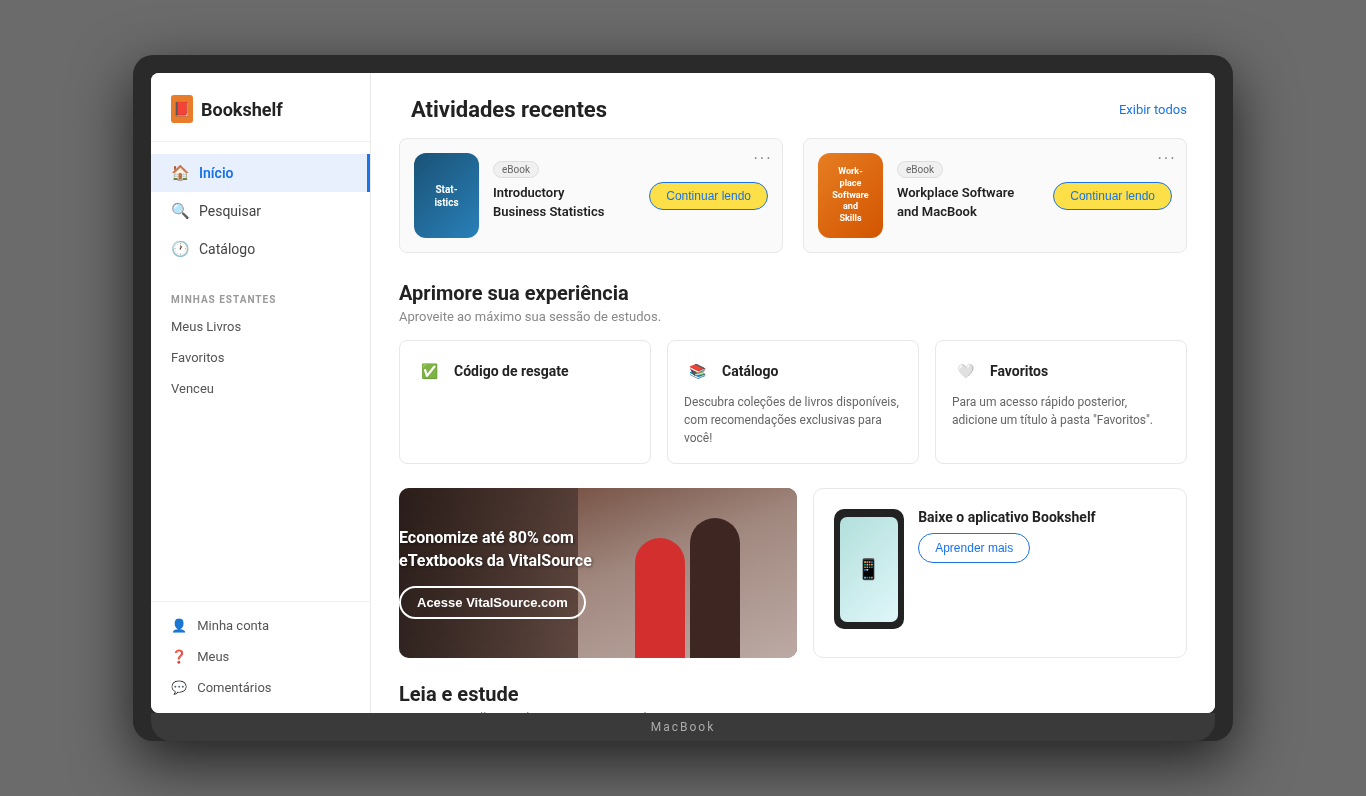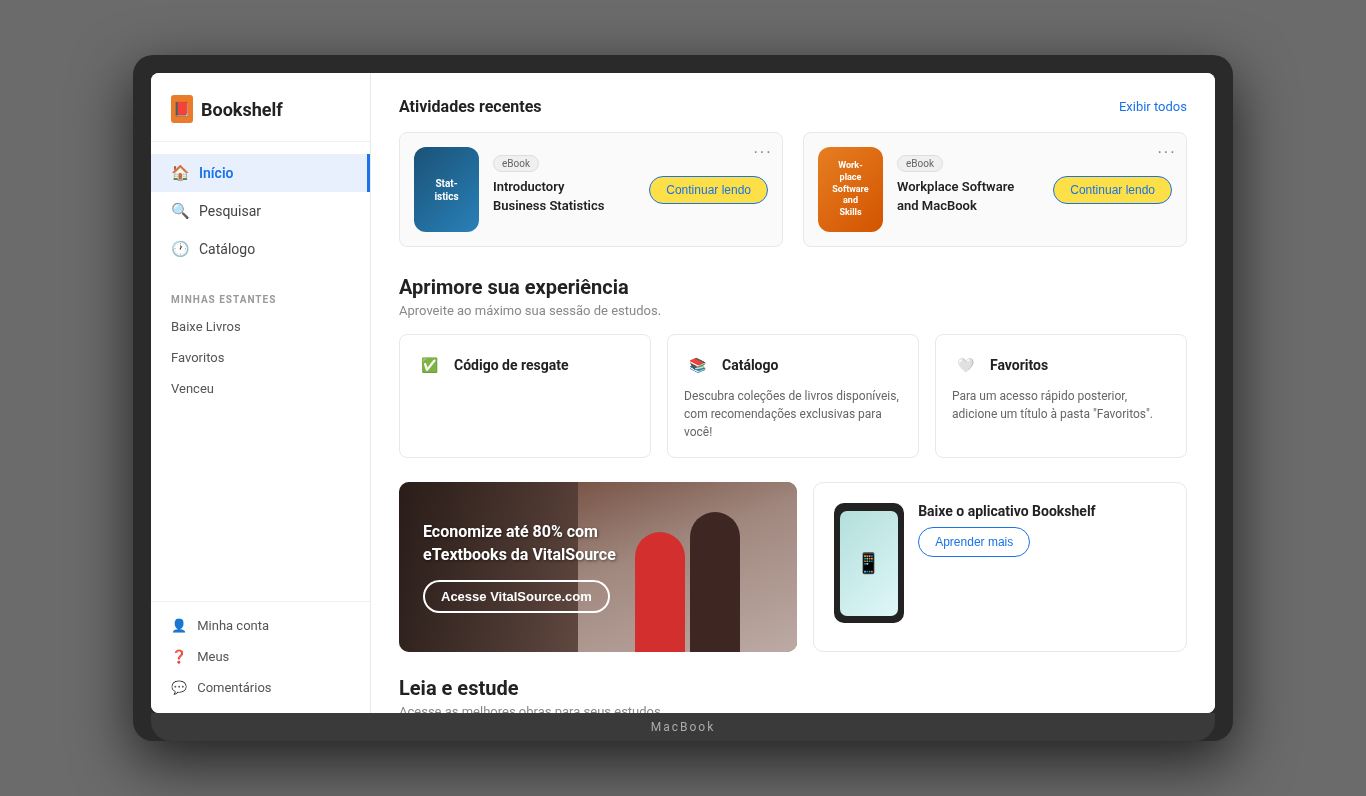--- a/index.html
+++ b/index.html
@@ -140,23 +140,24 @@
       padding: 24px 28px;
     }
     
     .section-header {
       display: flex;
       justify-content: space-between;
       align-items: center;
       margin-bottom: 16px;
     }
     .section-title {
-      font-size: 16px;
+      font-size: 22px;
       font-weight: 700;
       color: #222;
+      margin-left: 12px;
     }
     .view-all-link {
       font-size: 13px;
       color: #1a73e8;
       cursor: pointer;
       text-decoration: none;
     }
     .books-row {
       display: flex;
       gap: 20px;
@@ -329,21 +330,20 @@
       position: relative;
       display: flex;
       align-items: flex-end;
     }
     .promo-overlay {
       position: absolute;
       inset: 0;
       background: linear-gradient(to right, rgba(0,0,0,0.55) 0%, rgba(0,0,0,0.1) 60%);
       display: flex;
       align-items: center;
-      padding: 24px;
     }
     .promo-people {
       position: absolute;
       right: 0;
       bottom: 0;
       width: 55%;
       height: 100%;
       background: linear-gradient(135deg, #7b5e52, #a1887f);
       display: flex;
       align-items: flex-end;
@@ -480,21 +480,21 @@
           <div class="nav-item">
             <span class="nav-icon">🔍</span>
             <span>Pesquisar</span>
           </div>
           <div class="nav-item">
             <span class="nav-icon">🕐</span>
             <span>Catálogo</span>
           </div>
         </div>
         <div class="sidebar-section-label">MINHAS ESTANTES</div>
-        <div class="sidebar-sub-item">Baixe Livros</div>
+        <div class="sidebar-sub-item">Meus Livros</div>
         <div class="sidebar-sub-item">Favoritos</div>
         <div class="sidebar-sub-item">Venceu</div>
         <div class="sidebar-bottom">
           <div class="sidebar-bottom-item">
             <span>👤</span>
             <span>Minha conta</span>
           </div>
           <div class="sidebar-bottom-item">
             <span>❓</span>
             <span>Meus</span>

